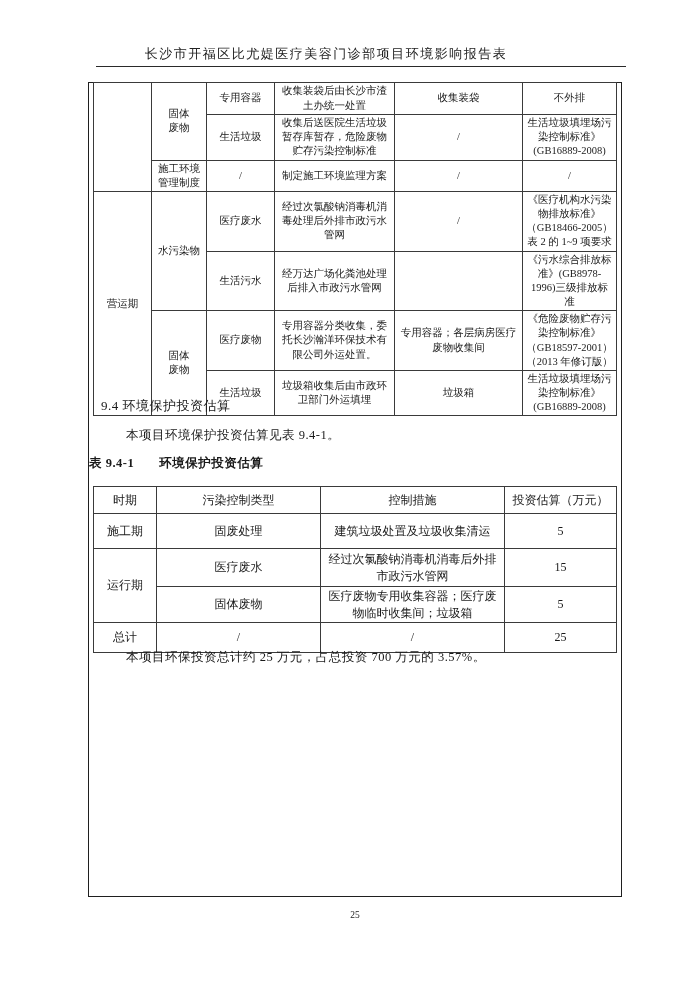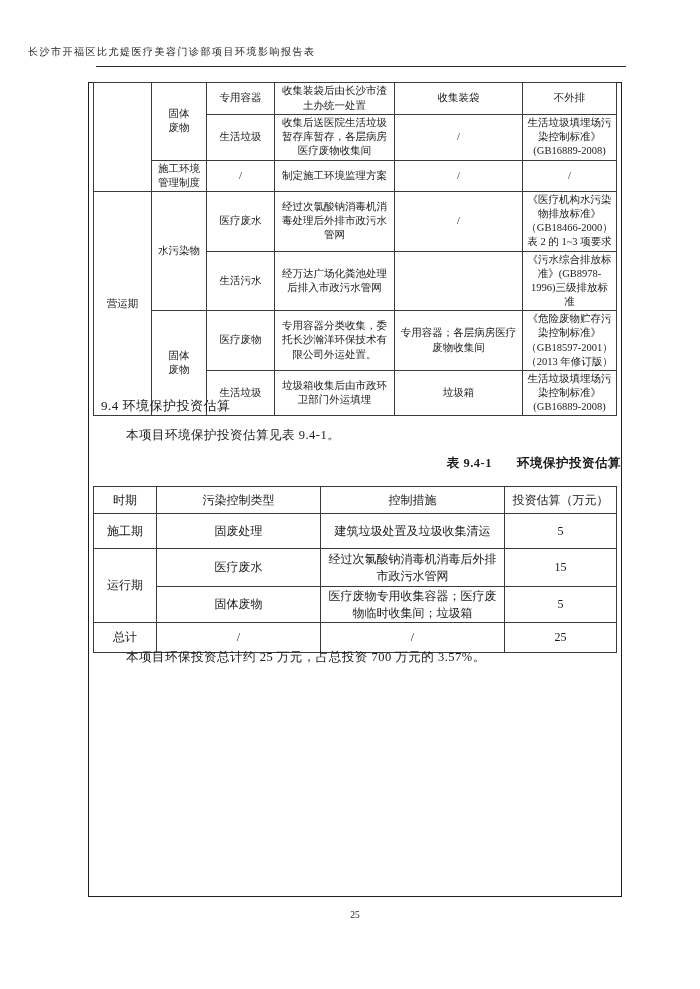--- a/index.html
+++ b/index.html
@@ -3,21 +3,21 @@
 <meta charset="utf-8">
 <style>
   html,body { margin:0; padding:0; background:#ffffff; }
   .page {
     position:relative; width:700px; height:989px; background:#ffffff;
     font-family:"Liberation Serif","DejaVu Serif",serif; color:#1a1a1a;
     overflow:hidden;
   }
   .doc-header {
     position:absolute; top:45px; left:0; right:76px;
-    text-align:left; font-size:10px; letter-spacing:1.5px; color:#222;margin-left:28px;
+    text-align:center; font-size:13px; letter-spacing:1.5px; color:#222;margin-left:28px;
   }
   .header-rule {
     position:absolute; top:66px; left:96px; width:530px;
     border-top:1.5px solid #2a2a2a; height:0;
   }
   .frame {
     position:absolute; left:88px; top:82px; width:534px; height:815px;
     border:1.5px solid #1f1f1f; box-sizing:border-box;
   }
   table { border-collapse:collapse; table-layout:fixed; position:absolute; left:4px; }
@@ -42,21 +42,21 @@
   table.t2 tr.r4 { height:30px; }
   .sec-heading {
     position:absolute; left:12px; top:314px; font-size:13px; font-weight:normal;
     letter-spacing:0.5px;
   }
   .sec-intro {
     position:absolute; left:12px; top:344px; right:12px; font-size:12.5px;
     text-indent:2em; letter-spacing:0.5px;
   }
   .table-caption {
-    position:absolute; left:0; top:372px; width:100%; text-align:right;
+    position:absolute; left:0; top:372px; width:100%; text-align:left;
     font-size:12.5px; font-weight:bold; letter-spacing:0.5px;
   }
   .table-caption .cap-title { margin-left:2em; }
   .note {
     position:absolute; left:12px; top:566px; right:20px; font-size:12.5px;
     text-indent:2em; letter-spacing:0.5px;
   }
   .page-number {
     position:absolute; top:910px; left:0; width:710px; text-align:center;
     font-size:9.5px; color:#222;
@@ -86,38 +86,38 @@
         <td rowspan="3"></td>
         <td rowspan="2">固体
 废物</td>
         <td>专用容器</td>
         <td>收集装袋后由长沙市渣土办统一处置</td>
         <td>收集装袋</td>
         <td>不外排</td>
       </tr>
       <tr class="r2">
         <td>生活垃圾</td>
-        <td>收集后送医院生活垃圾暂存库暂存，各层病房医疗废物收集间</td>
+        <td>收集后送医院生活垃圾暂存库暂存，危险废物贮存污染控制标准</td>
         <td>/</td>
         <td>生活垃圾填埋场污染控制标准》(GB16889-2008)</td>
       </tr>
       <tr class="r3">
         <td>施工环境管理制度</td>
         <td>/</td>
         <td>制定施工环境监理方案</td>
         <td>/</td>
         <td>/</td>
       </tr>
       <tr class="r4">
         <td rowspan="4">营运期</td>
         <td rowspan="2">水污染物</td>
         <td>医疗废水</td>
         <td>经过次氯酸钠消毒机消毒处理后外排市政污水管网</td>
         <td>/</td>
-        <td>《医疗机构水污染物排放标准》（GB18466-2000）表 2 的 1~3 项要求</td>
+        <td>《医疗机构水污染物排放标准》（GB18466-2005）表 2 的 1~9 项要求</td>
       </tr>
       <tr class="r5">
         <td>生活污水</td>
         <td>经万达广场化粪池处理后排入市政污水管网</td>
         <td></td>
         <td>《污水综合排放标准》(GB8978-1996)三级排放标准</td>
       </tr>
       <tr class="r6">
         <td rowspan="2">固体
 废物</td>

